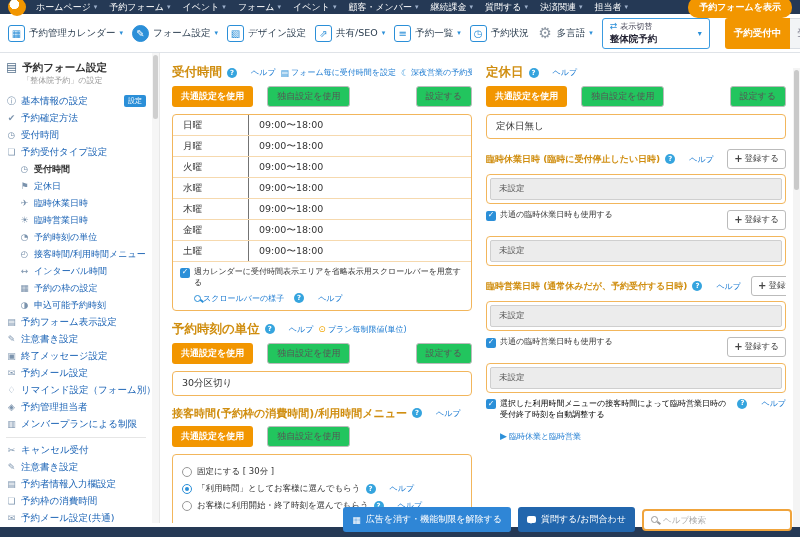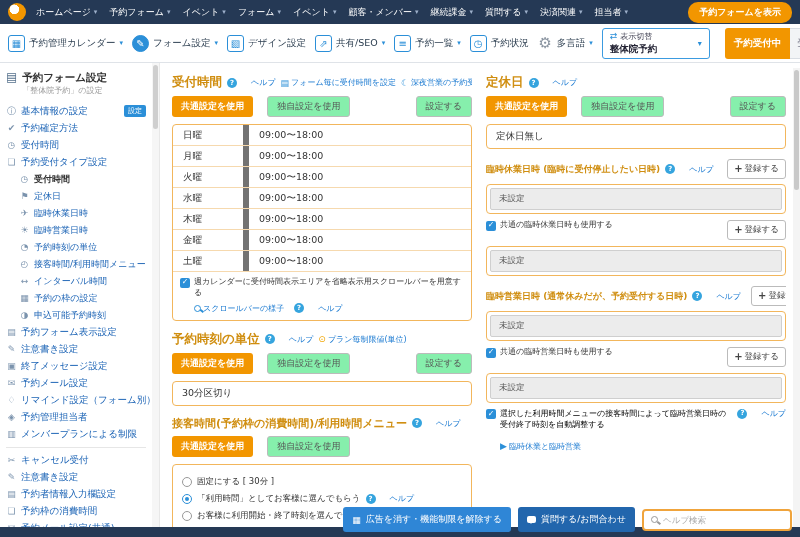--- a/index.html
+++ b/index.html
@@ -1,21 +1,21 @@
 <!DOCTYPE html>
 <html><head>
 <meta charset="utf-8">
 <style>
 *{margin:0;padding:0;box-sizing:border-box}
 body{width:800px;height:537px;overflow:hidden;font-family:"DejaVu Sans","Liberation Sans",sans-serif;background:#fff;position:relative}
 a{text-decoration:none;cursor:pointer}
 button{cursor:pointer;font-family:inherit}
 
 
-.topnav{height:24px;background:#253955;display:flex;align-items:center;padding:0 8px;gap:8px}
+.topnav{height:14px;background:#253955;display:flex;align-items:center;padding:0 8px;gap:8px}
 .logo{width:18px;height:18px;border-radius:50%;background:radial-gradient(circle at 35% 35%,#fff 0 28%,#f29600 30% 100%);flex:none}
 .topnav nav{display:flex;gap:12px;flex:1;margin-left:2px;overflow:hidden}
 .nav-item{display:flex;align-items:center;gap:3px;font-size:9px;color:#fff;white-space:nowrap;cursor:pointer}
 .nav-item::after{content:"▾";font-size:7px;color:#9db0cb}
 .cta{background:#f29600;border:none;color:#fff;font-size:9px;padding:4px 11px;border-radius:10px;white-space:nowrap;font-weight:bold}
 
 
 .toolbar{height:39px;background:#fff;border-bottom:1px solid #dfe3e8;display:flex;align-items:center;padding:0 8px;gap:9px}
 .tb-item{display:flex;align-items:center;gap:4px;font-size:9.5px;color:#2c3e50;white-space:nowrap;cursor:pointer}
 .tb-icon{width:17px;height:17px;border:1.5px solid #2b8fd8;border-radius:3px;color:#2b8fd8;font-size:10px;display:flex;align-items:center;justify-content:center;flex:none}
@@ -57,28 +57,28 @@
 .sec-title.md{font-size:11px}
 .sec-title.sm{font-size:9px}
 .help{display:inline-flex;align-items:center;gap:14px;font-size:8px;color:#1b7ad1;white-space:nowrap;flex:none}
 .qmark{width:10px;height:10px;border-radius:50%;background:#35a4de;color:#fff;font-size:7px;font-weight:bold;display:inline-flex;align-items:center;justify-content:center;flex:none}
 .qmark::before{content:"?"}
 .ilink{display:inline-flex;align-items:center;gap:2px;font-size:8px;color:#1b7ad1;white-space:nowrap}
 .ilink .li{font-size:9px;color:#2b8fd8}
 .ilink .li.bulb{color:#f0a500}
 .btnrow{display:flex;align-items:center;gap:14px;margin:3px 0 7px}
 .btn-orange{background:#f29600;color:#fff;border:none;font-size:9px;font-weight:bold;padding:4px 9px;border-radius:3px;white-space:nowrap}
-.btn-plain{background:#86efac;color:#555;border:1px solid #bbb;font-size:9px;padding:3px 9px;border-radius:3px;white-space:nowrap}
+.btn-plain{background:#22c55e;color:#555;border:1px solid #bbb;font-size:9px;padding:3px 9px;border-radius:3px;white-space:nowrap}
 .spacer{flex:1}
 .btn-reg{display:inline-flex;align-items:center;gap:2px;background:#fff;border:1px solid #bbb;border-radius:3px;color:#444;font-size:8.5px;padding:3px 6px;white-space:nowrap;flex:none}
 .btn-reg::before{content:"+";font-weight:bold;font-size:10px;line-height:1}
 
 .obox{border:1px solid #f2b65c;border-radius:4px;overflow:hidden;background:#fff}
 .sched-row{display:flex;align-items:center;height:21px;border-bottom:1px solid #f6d9ae;font-size:9.5px;color:#333}
-.sched-day{width:76px;padding-left:10px;flex:none;align-self:stretch;display:flex;align-items:center;border-right:6px solid #737373}
+.sched-day{width:76px;padding-left:10px;flex:none;align-self:stretch;display:flex;align-items:center;border-right:1px solid #737373}
 .sched-time{padding-left:10px}
 .obox-extra{padding:5px 7px 6px}
 .cbrow{display:flex;align-items:flex-start;gap:4px;font-size:8px;color:#333;line-height:1.35}
 .cb{width:10px;height:10px;background:#2b8fd8;border-radius:2px;color:#fff;display:inline-flex;align-items:center;justify-content:center;flex:none;font-size:8px;margin-top:0.5px;cursor:pointer}
 .cb::before{content:"✓"}
 .linkrow{display:flex;align-items:center;gap:10px;margin-top:4px;padding-left:14px}
 .lens{width:7px;height:7px;border:1.5px solid #2b8fd8;border-radius:50%;position:relative;flex:none;display:inline-block}
 .lens::after{content:"";position:absolute;width:4px;height:1.5px;background:#2b8fd8;right:-3.5px;bottom:-1px;transform:rotate(40deg)}
 .lens.gray{border-color:#999}.lens.gray::after{background:#999}
 .obox-input{border:1px solid #f2b65c;border-radius:4px;background:#fff;padding:5px 9px;font-size:9.5px;color:#333}

